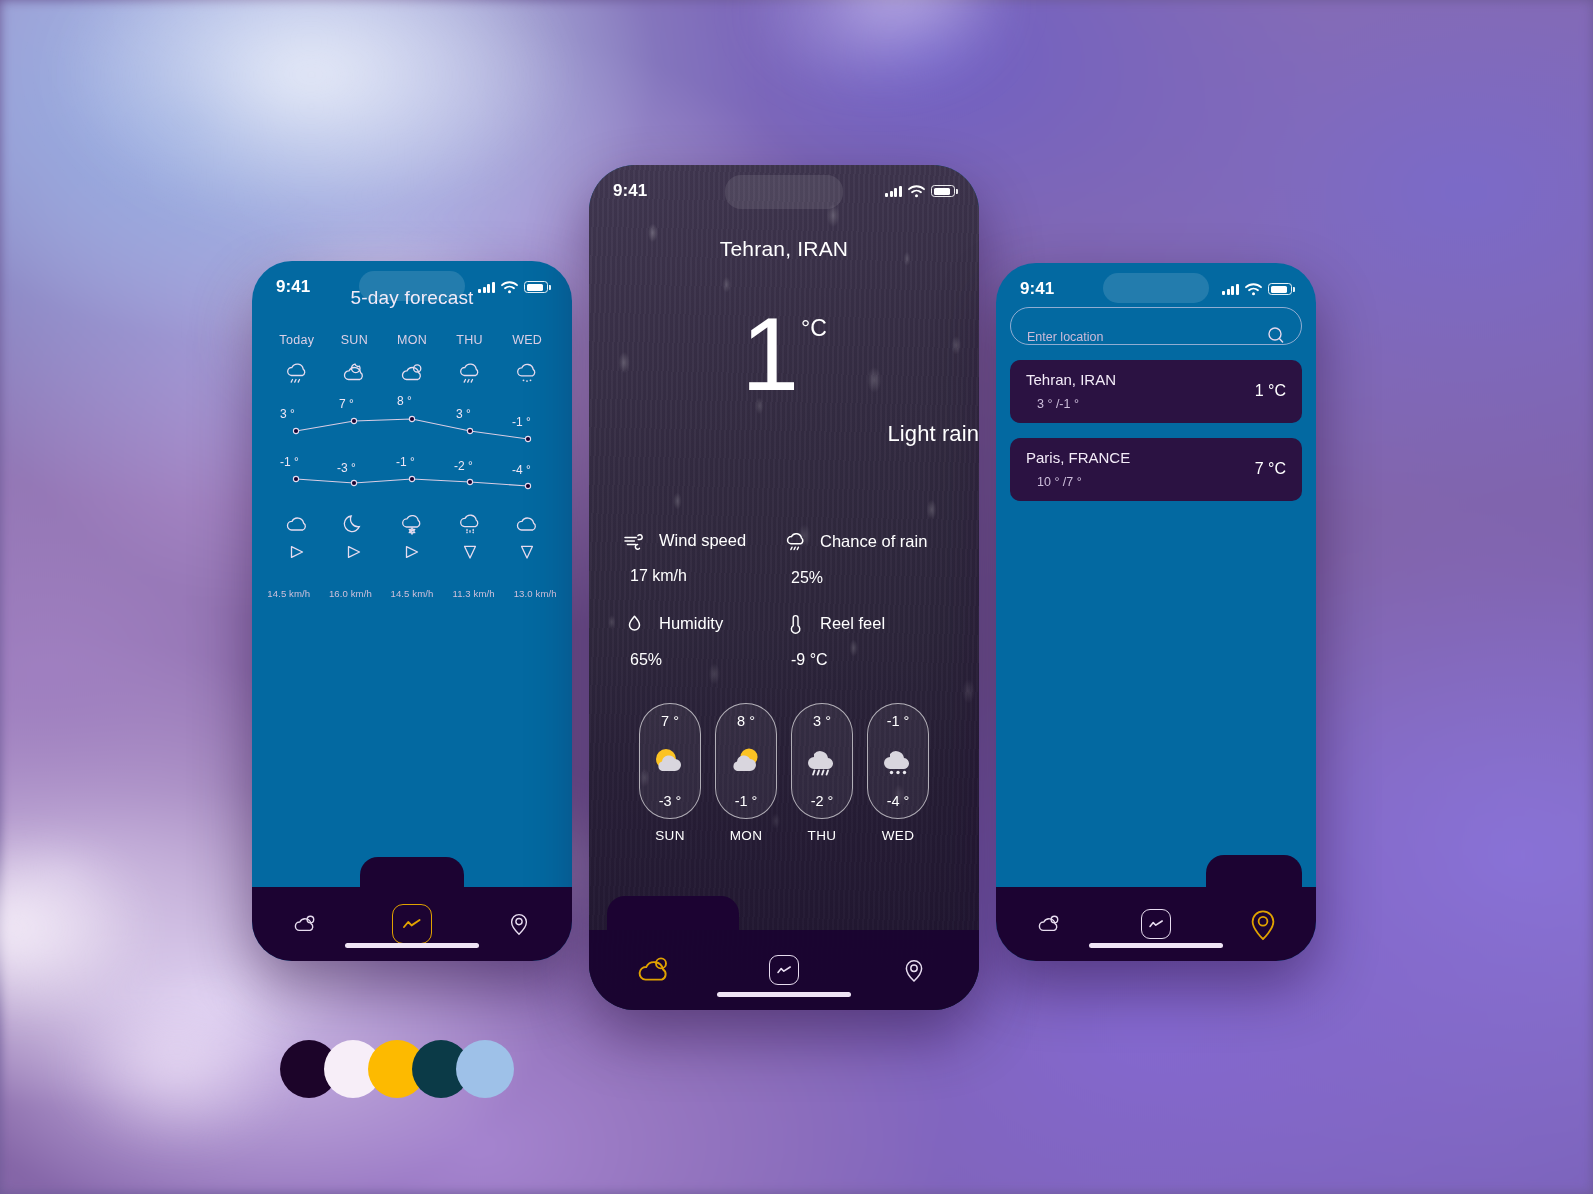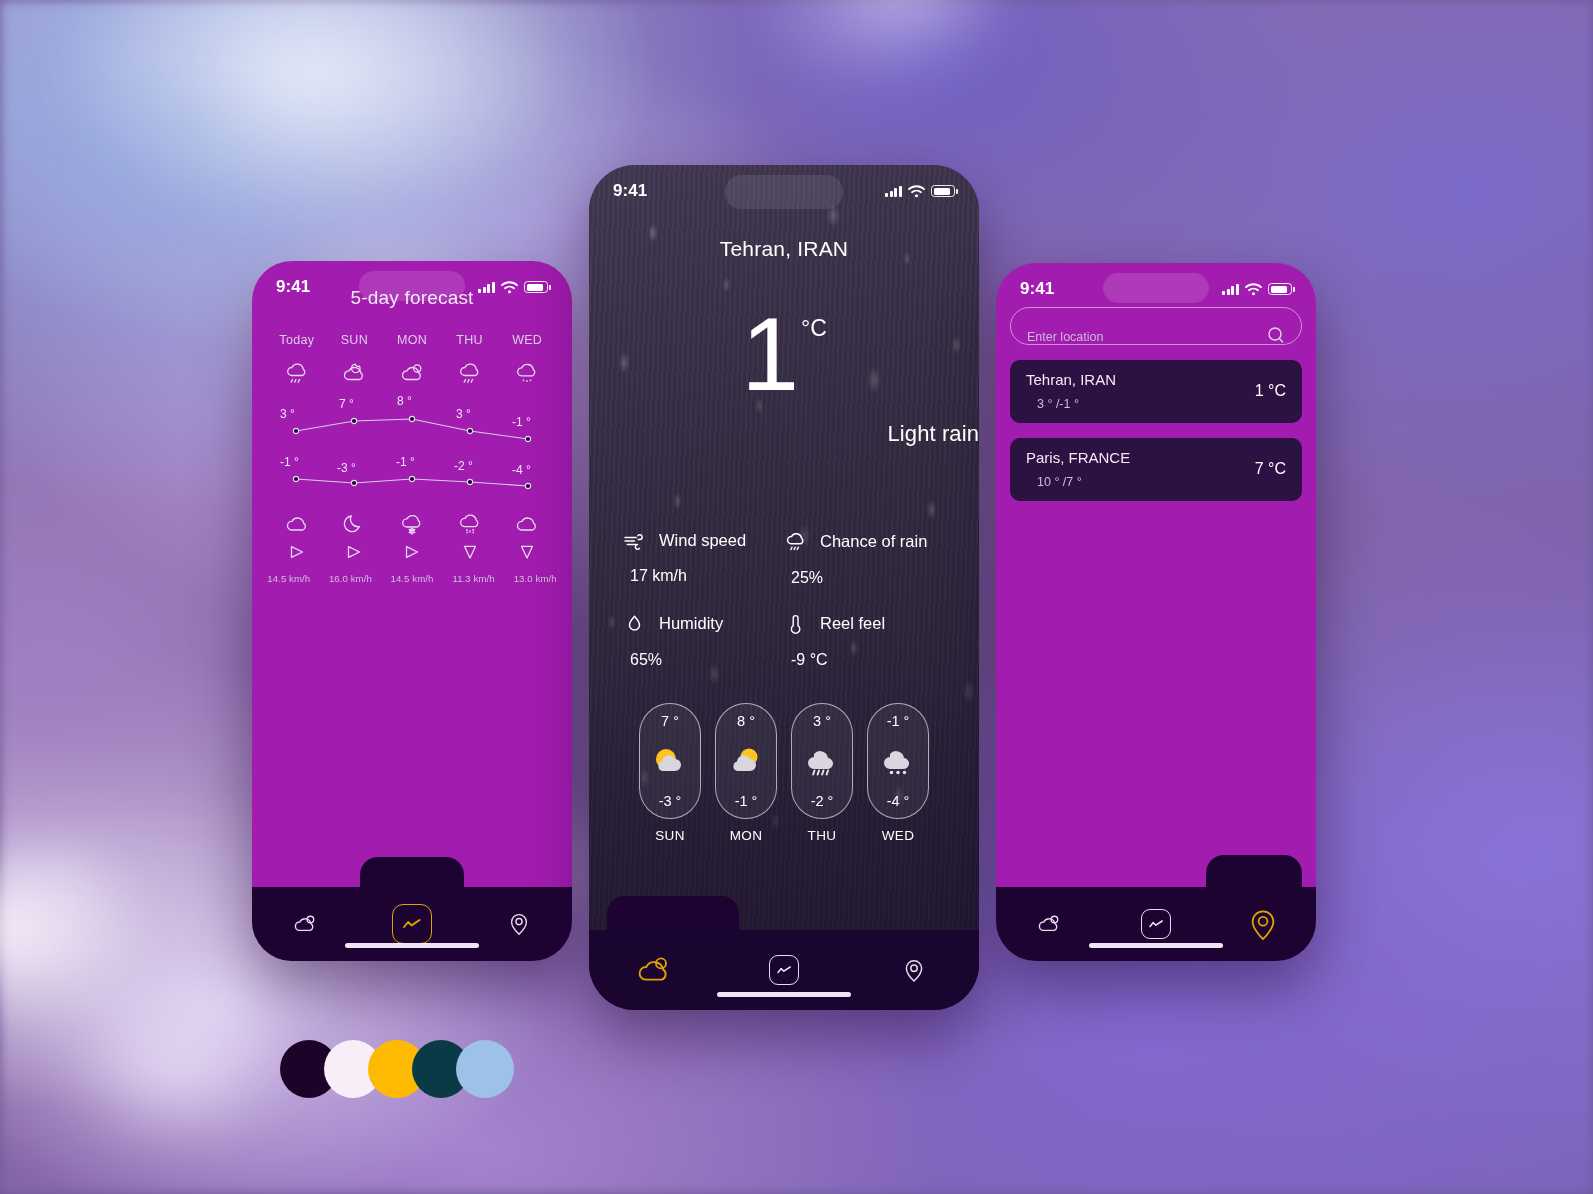--- a/index.html
+++ b/index.html
@@ -42,21 +42,21 @@
       radial-gradient(10% 9%  at 34% 71%, rgba(245,235,255,.35), rgba(245,235,255,0) 64%),
       radial-gradient(9% 8%   at 57% 2%,  rgba(255,245,255,.30), rgba(255,245,255,0) 62%);
     filter: blur(22px);
   }
 
   
   .phone {
     position:absolute;
     border-radius:42px;
     overflow:hidden;
-    background:#a21caf;
+    background:#0369a1;
     box-shadow:0 26px 60px rgba(30,5,50,.45);
   }
   .phone.side { border-radius:40px; }
 
   
   .statusbar {
     position:absolute; top:0; left:0; right:0; height:52px;
     display:flex; align-items:center; justify-content:space-between;
     padding:0 24px; z-index:8;
   }
@@ -109,21 +109,21 @@
   .day-col { flex:1; text-align:center; }
   .day-col .dl { color:#ddd0e6; font-size:12.5px; letter-spacing:.3px; }
   .icon-row { display:flex; padding:0 16px; margin-top:14px; }
   .icon-row .cell { flex:1; display:flex; justify-content:center; }
   .chart-wrap { position:relative; height:110px; margin-top:6px; }
   .chart-wrap svg { position:absolute; inset:0; width:100%; height:100%; }
   .icon-row2 { display:flex; padding:0 16px; margin-top:10px; }
   .icon-row2 .cell { flex:1; display:flex; justify-content:center; }
   .arrow-row { display:flex; padding:0 16px; margin-top:8px; }
   .arrow-row .cell { flex:1; display:flex; justify-content:center; }
-  .wind-row { display:flex; padding:0 6px; margin-top:12px; }
+  .wind-row { display:flex; padding:0 6px; margin-top:27px; }
   .wind-row .cell { flex:1; text-align:center; color:#cfc0db; font-size:9.6px; letter-spacing:.1px; }
 
   
   #phone-center { left:589px; top:165px; width:390px; height:845px; border-radius:46px; }
   .rainbg { position:absolute; inset:0; overflow:hidden; }
   .rainbg .tex {
     position:absolute; inset:-10px;
     background:
       radial-gradient(7px 13px at 18% 9%,  rgba(255,255,255,.30), rgba(255,255,255,0) 72%),
       radial-gradient(6px 11px at 36% 15%, rgba(255,255,255,.22), rgba(255,255,255,0) 72%),

